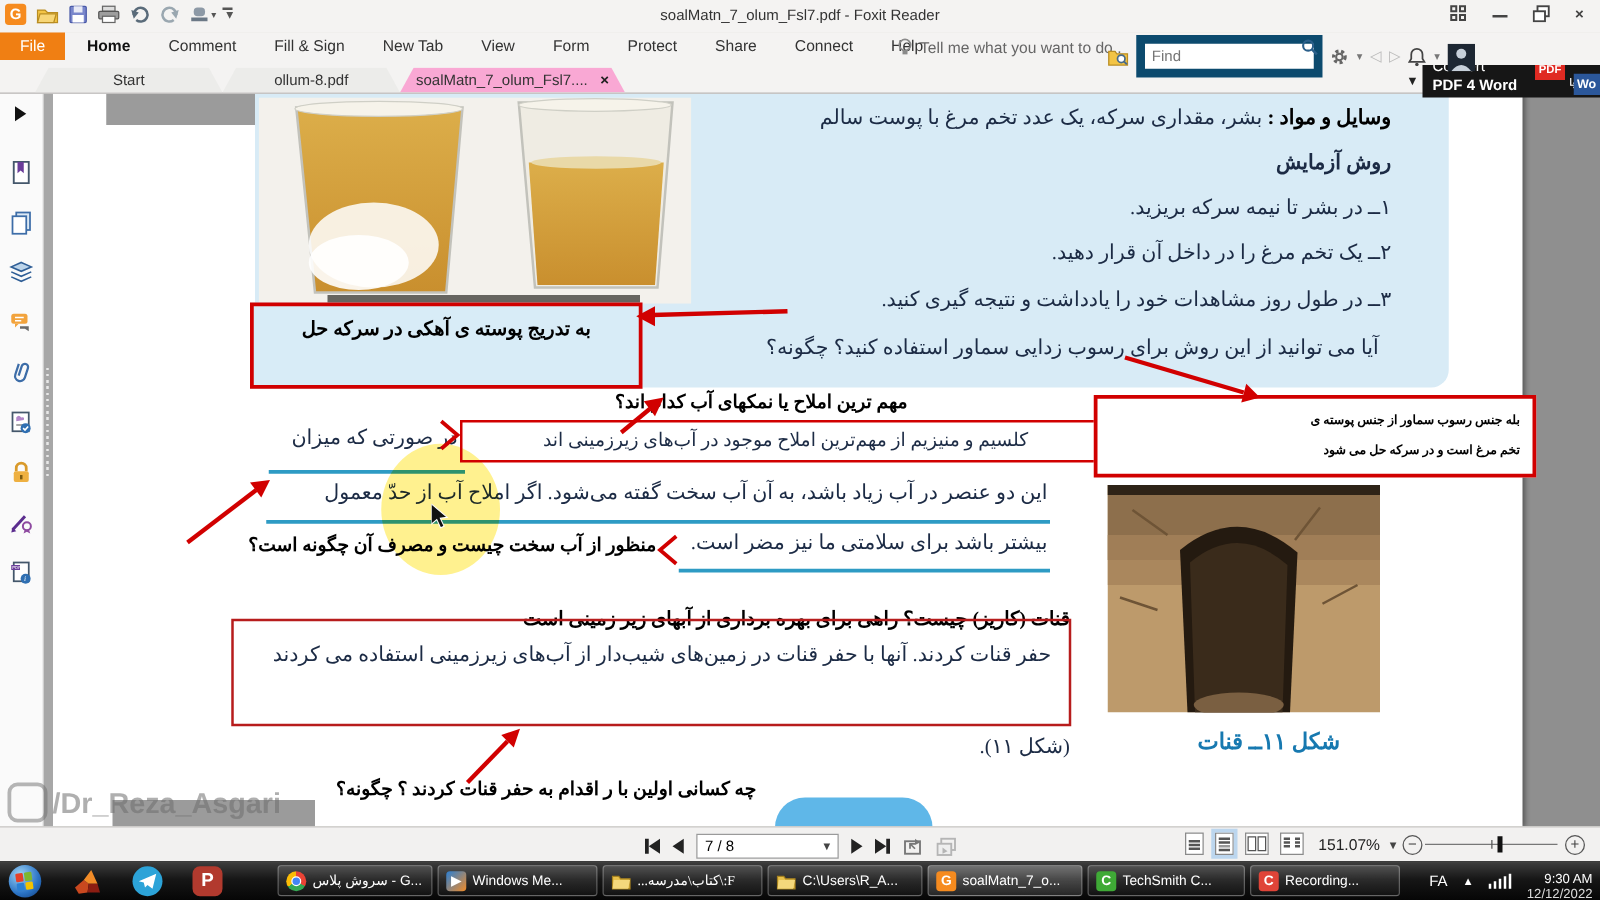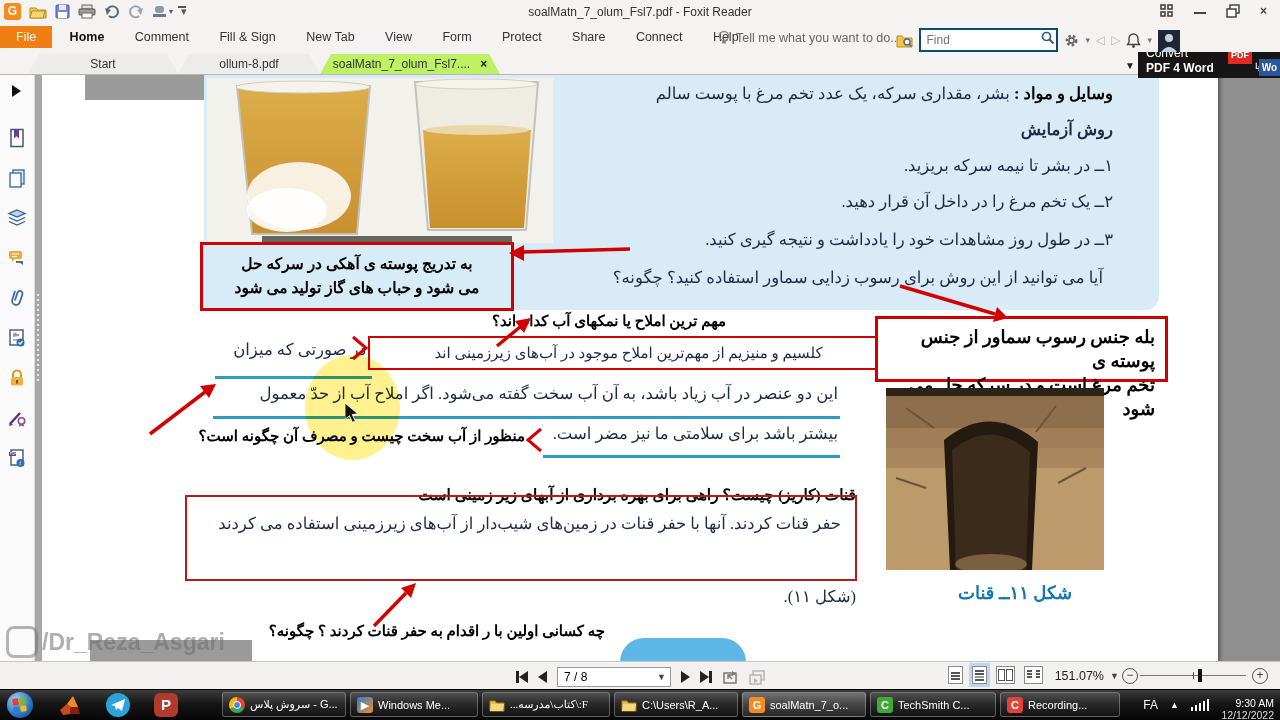--- a/index.html
+++ b/index.html
@@ -11,26 +11,26 @@
   .qat{position:absolute;top:3px;display:flex;align-items:center;gap:8px;left:4px;}
   .win-title{position:absolute;left:0;right:0;top:5px;text-align:center;font-size:12px;color:#333;}
   .winctl{position:absolute;top:4px;display:flex;gap:20px;right:0;width:120px;color:#444;font-size:12px;}
   .logo-foxit{width:17px;height:17px;background:#f68b1f;border-radius:3px;color:#fff;font-weight:bold;font-size:12px;line-height:17px;text-align:center;}
   
   .ribbon{position:absolute;left:0;top:26px;width:1280px;height:26px;background:#f4f3f2;z-index:60;}
   .menu-item{display:inline-block;padding:4px 13px;font-size:12.5px;color:#333;}
   .file-btn{background:#f07f13;color:#fff;padding:4px 16px;font-size:12.5px;}
   .tellme{position:absolute;left:718px;top:4px;font-size:12.5px;color:#666;display:flex;gap:6px;align-items:center;}
   .findwrap{position:absolute;right:100px;top:2px;display:flex;align-items:center;gap:6px;}
-  .findbox{width:112px;height:18px;border:2px solid #0c4a6e;background:#fff;font-size:12px;padding:1px 18px 1px 5px;outline:none;font-family:inherit;}
+  .findbox{width:112px;height:18px;border:7px solid #0c4a6e;background:#fff;font-size:12px;padding:1px 18px 1px 5px;outline:none;font-family:inherit;}
   .ribicon{color:#777;font-size:12px;}
   
   .tabbar{position:absolute;left:0;top:52px;width:1280px;height:22px;background:#f4f3f2;border-bottom:1px solid #b9b7b5;z-index:59;}
   .tab{position:absolute;top:2px;height:20px;font-size:12px;color:#333;line-height:20px;text-align:center;clip-path:polygon(11px 0,calc(100% - 11px) 0,100% 100%,0 100%);background:#ececea;}
-  .tab.active{background:#bef264;z-index:2;}
+  .tab.active{background:#f9a8d4;z-index:2;}
   .tab .x{margin-left:10px;color:#222;font-weight:bold;}
   .convert{position:absolute;right:0;top:-7px;width:142px;height:33px;background:#161616;color:#fff;z-index:70;font-size:12px;line-height:15px;padding:1px 0 0 8px;box-sizing:border-box;}
   .convert .pdfbadge{position:absolute;right:28px;top:2px;background:#e02a22;color:#fff;font-size:9px;font-weight:bold;padding:1px 3px;}
   .convert .wo{position:absolute;right:0px;bottom:2px;background:#2b579a;color:#fff;font-size:10px;font-weight:bold;padding:1px 3px;}
   .convert .carr{position:absolute;right:17px;bottom:3px;color:#fff;font-size:11px;}
   .convert-caret{position:absolute;right:145px;top:8px;font-size:10px;color:#222;z-index:70;}
   
   .sidebar{position:absolute;left:0;top:74px;width:34px;bottom:58px;background:#fafafa;border-right:1px solid #ddd;z-index:40;}
   .sbicon{position:absolute;left:7px;width:20px;height:20px;}
   .splitter{position:absolute;left:35px;top:74px;width:7px;bottom:58px;background:#a7a7a7;z-index:40;}
@@ -105,21 +105,20 @@
       <ellipse cx="80" cy="132" rx="40" ry="22" fill="#ffffff" opacity=".9"></ellipse>
       <path d="M208 4 L221 152 L319 152 L331 4 Z" fill="#efece3" stroke="#c2c2bb" stroke-width="2"></path>
       <path d="M216 52 L223 150 L317 150 L324 52 Z" fill="url(#amb)"></path>
       <ellipse cx="270" cy="52" rx="52" ry="5" fill="#e9d9a8"></ellipse>
       <ellipse cx="269" cy="6" rx="61" ry="5" fill="#f6f3ea" stroke="#cfcfc6"></ellipse>
       <rect x="55" y="158" width="250" height="7" fill="#2a2a25" opacity=".7"></rect>
     </svg>
 
     <div class="redbox fa bold" style="left:158px;top:168px;width:314px;height:69px;background:#d8ecf7;font-size:15.5px;text-align:center;padding-top:7px;line-height:24px;">
       <div>به تدریج پوسته ی آهکی در سرکه حل</div>
-      <div>می شود  و حباب های گاز تولید می شود</div>
     </div>
 
     <div class="fa abs" style="left:523px;top:0;width:548px;height:236px;">
       <div class="line" style="right:0;top:10px;"><span class="bold">وسایل و مواد :</span><span> بشر، مقداری سرکه، یک عدد تخم مرغ با پوست سالم</span></div>
       <div class="line bold" style="right:0;top:46px;color:#1c2b45;">روش آزمایش</div>
       <div class="line" style="right:0;top:82px;">۱ــ در بشر تا نیمه سرکه بریزید.</div>
       <div class="line" style="right:0;top:118px;">۲ــ یک تخم مرغ را در داخل آن قرار دهید.</div>
       <div class="line" style="right:0;top:156px;">۳ــ در طول روز مشاهدات خود را یادداشت و نتیجه گیری کنید.</div>
       <div class="line" style="right:10px;top:194px;">آیا می توانید از این روش برای رسوب زدایی سماور استفاده کنید؟ چگونه؟</div>
     </div>
@@ -135,21 +134,21 @@
     <div class="ul" style="left:171px;top:342px;width:627px;"></div>
     <div class="line fa" style="left:503px;top:350px;width:293px;">بیشتر باشد برای سلامتی ما نیز مضر است.</div>
     <div class="ul" style="left:501px;top:381px;width:297px;"></div>
     <div class="line fa bold" style="left:110px;top:353px;width:373px;font-size:15px;">منظور از آب سخت چیست و مصرف آن چگونه است؟</div>
 
     <div class="hl" style="left:263px;top:281px;width:95px;height:105px;"></div>
     <svg class="abs" style="left:303px;top:329px;" width="14" height="20" viewBox="0 0 12 17">
       <polygon points="0,0 0,14 3.8,10.8 6.4,16.4 8.8,15.3 6.2,9.8 11,9.2" fill="#111" stroke="#fff" stroke-width=".7"></polygon>
     </svg>
 
-    <div class="redbox fa bold" style="left:833px;top:242px;width:293px;height:66px;background:#fff;font-size:18px;text-align:right;padding:6px 10px 0 0;line-height:24px;">
+    <div class="redbox fa bold" style="left:833px;top:242px;width:354px;height:66px;background:#fff;font-size:10px;text-align:right;padding:6px 10px 0 0;line-height:24px;">
       <div>بله جنس رسوب سماور از جنس پوسته ی</div>
       <div>تخم مرغ است و در سرکه حل می شود</div>
     </div>
 
     <svg class="abs" style="left:844px;top:314px;" width="218" height="182" viewBox="0 0 218 182">
       <rect width="218" height="182" fill="#bd9a6b"></rect>
       <rect width="218" height="60" fill="#8d6f4c"></rect>
       <rect y="40" width="218" height="40" fill="#a5825a" opacity=".8"></rect>
       <path d="M58 52 Q105 14 152 54 L146 182 L64 182 Z" fill="#241a10"></path>
       <path d="M66 62 Q105 30 144 64 L140 182 L70 182 Z" fill="#3a2b1b"></path>

